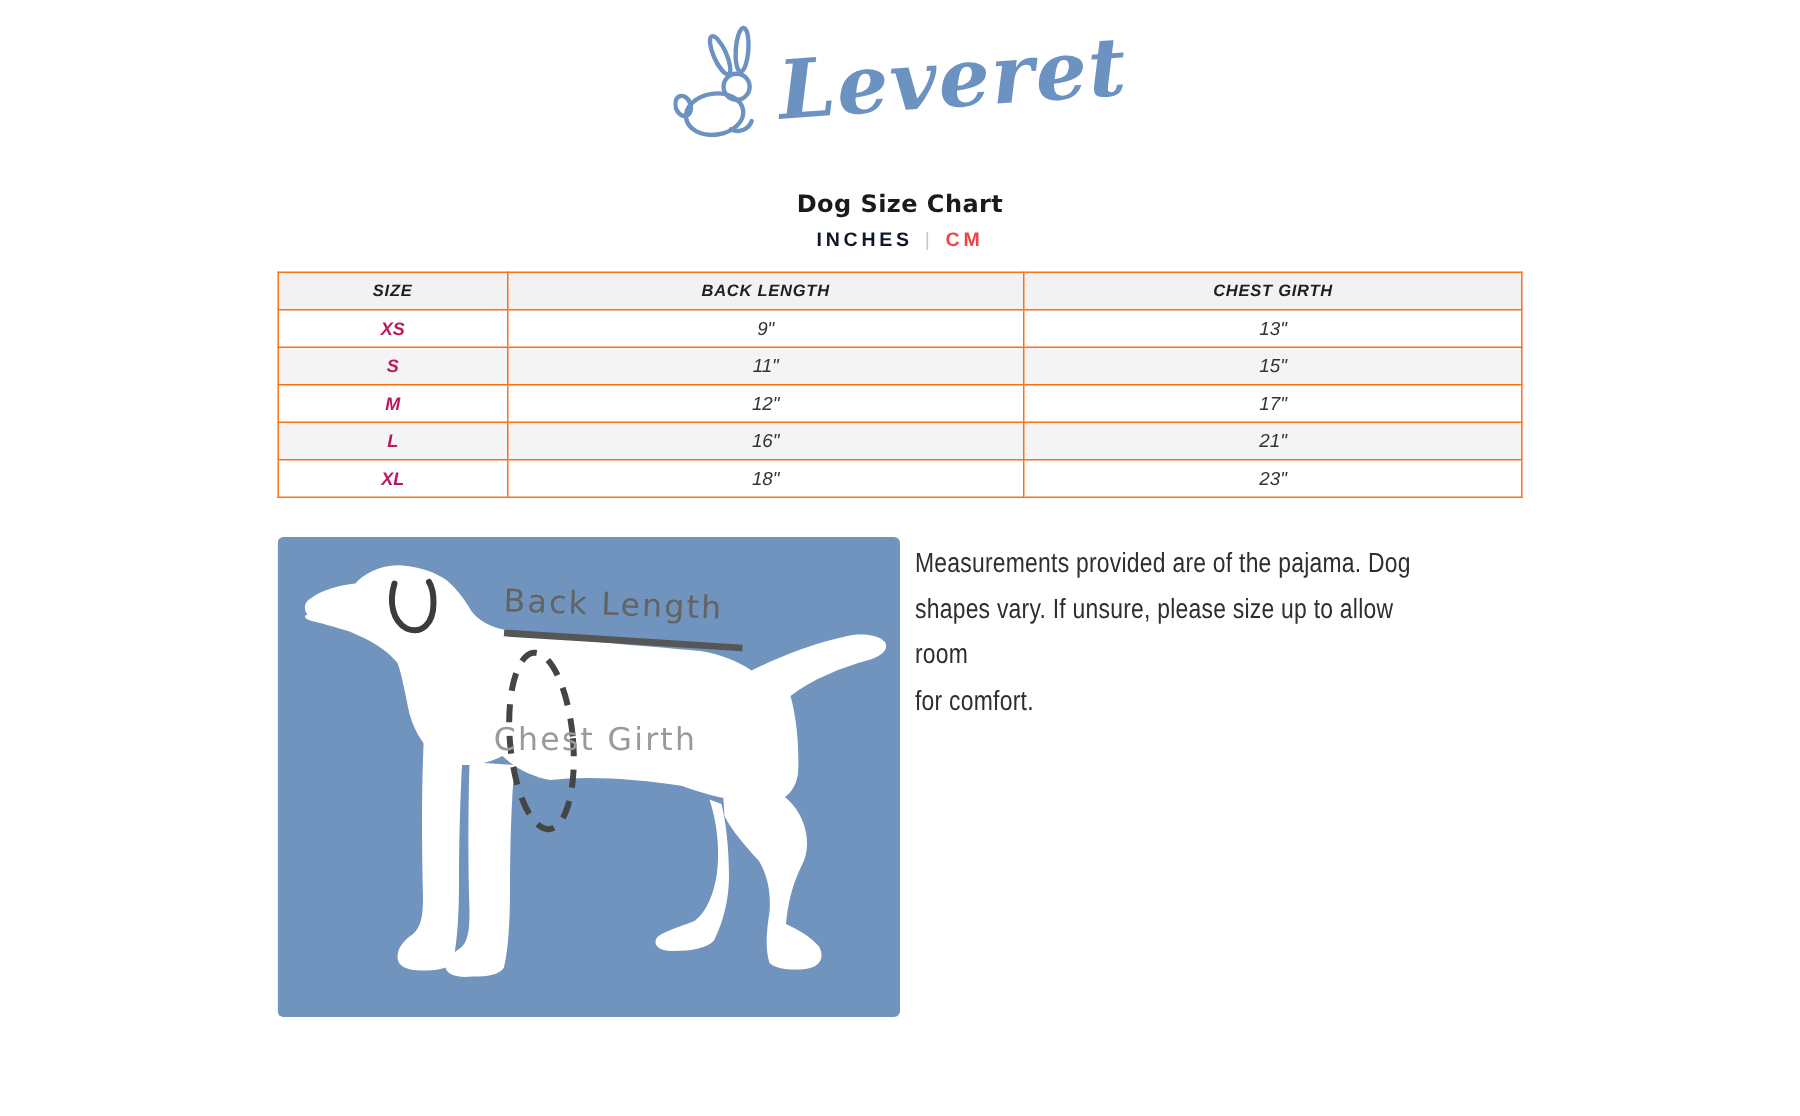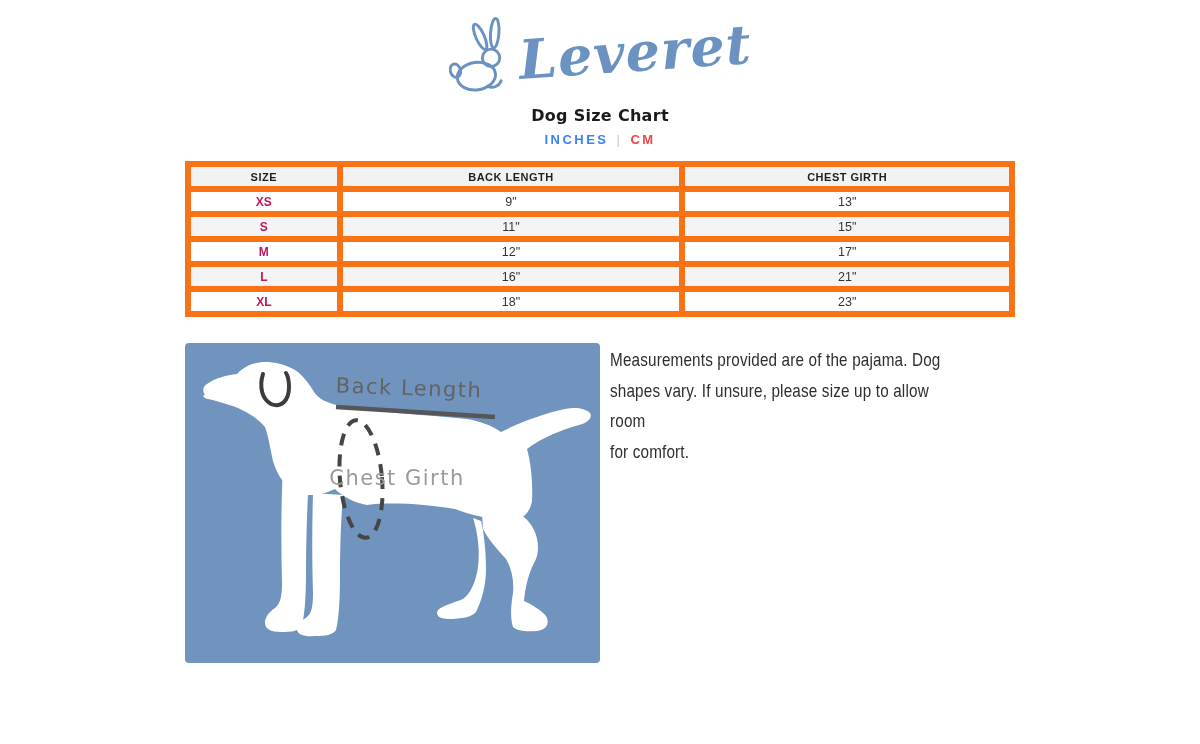--- a/index.html
+++ b/index.html
@@ -26,55 +26,56 @@
   .brand-script {
     font-family: "DejaVu Serif", serif;
     font-style: italic;
     font-weight: bold;
     font-size: 54px;
     color: #6b92c0;
     transform: rotate(-4deg) translateY(-4px);
     letter-spacing: 1px;
   }
   .page-title {
-    margin-top: 4px;
+    margin-top: 24px;
     font-family: "DejaVu Sans", sans-serif;
     font-size: 16px;
     font-weight: bold;
     color: #1b1b1b;
     letter-spacing: 0.3px;
   }
   .units {
     margin-top: 7px;
     font-size: 13px;
     font-weight: bold;
     letter-spacing: 2.5px;
   }
-  .unit-inches { color: #3b82f6; text-decoration: none; cursor: pointer; }
+  .unit-inches { color: #0f172a; text-decoration: none; cursor: pointer; }
   .unit-divider { color: #c9c9c9; margin: 0 8px; font-weight: normal; }
   .unit-cm { color: #ef4444; text-decoration: none; cursor: pointer; }
 
   
   .main-col { width: 830px; margin: 14px auto 0; }
 
   
   table.size-table {
     width: 100%;
     border-collapse: collapse;
     table-layout: fixed;
   }
   .size-table col.c-size  { width: 18.4%; }
   .size-table col.c-back  { width: 41.6%; }
   .size-table col.c-chest { width: 40%; }
   .size-table th, .size-table td {
-    border: 6px solid #f97316;
+    border: 1px solid #f97316;
     height: 25px;
     text-align: center;
     vertical-align: middle;
     padding: 0;
+    font-style: italic;
   }
   .size-table thead th {
     background: #f2f2f2;
     font-size: 11px;
     font-weight: bold;
     letter-spacing: 0.5px;
     color: #1f1f1f;
   }
   .size-table tbody th {
     font-size: 12px;

